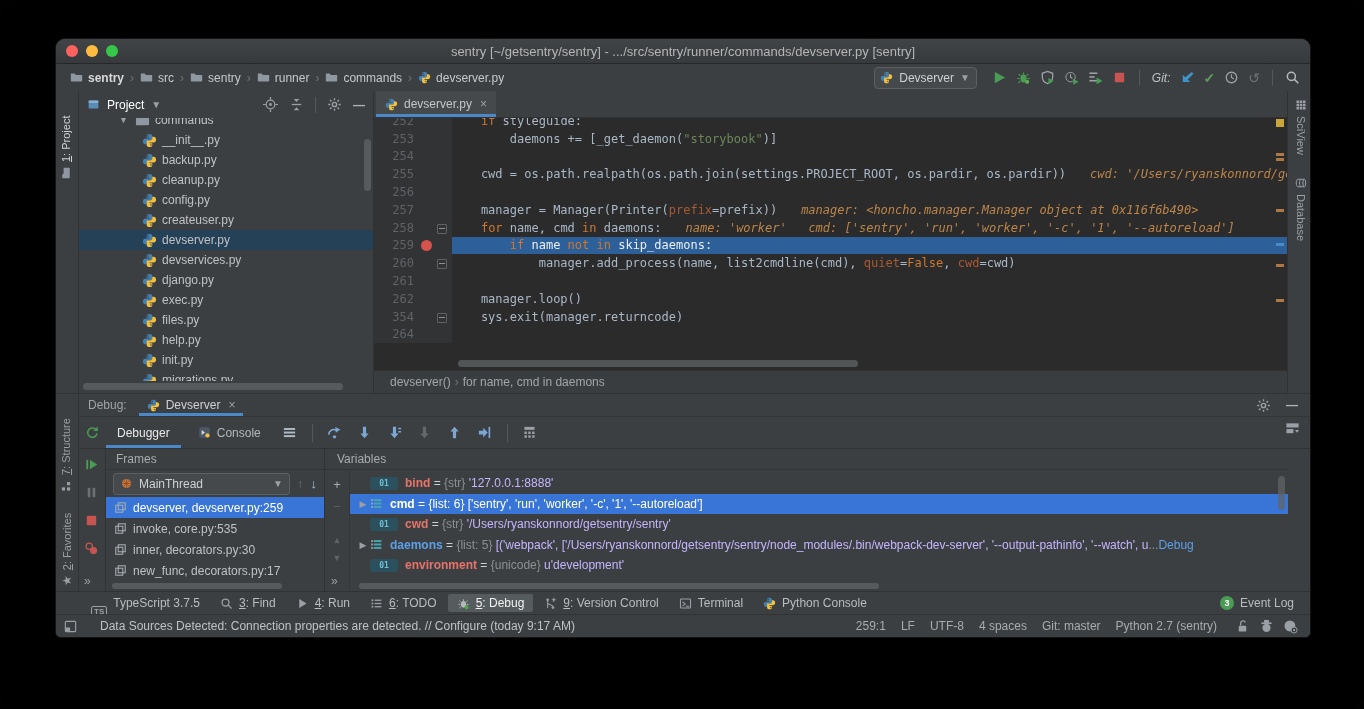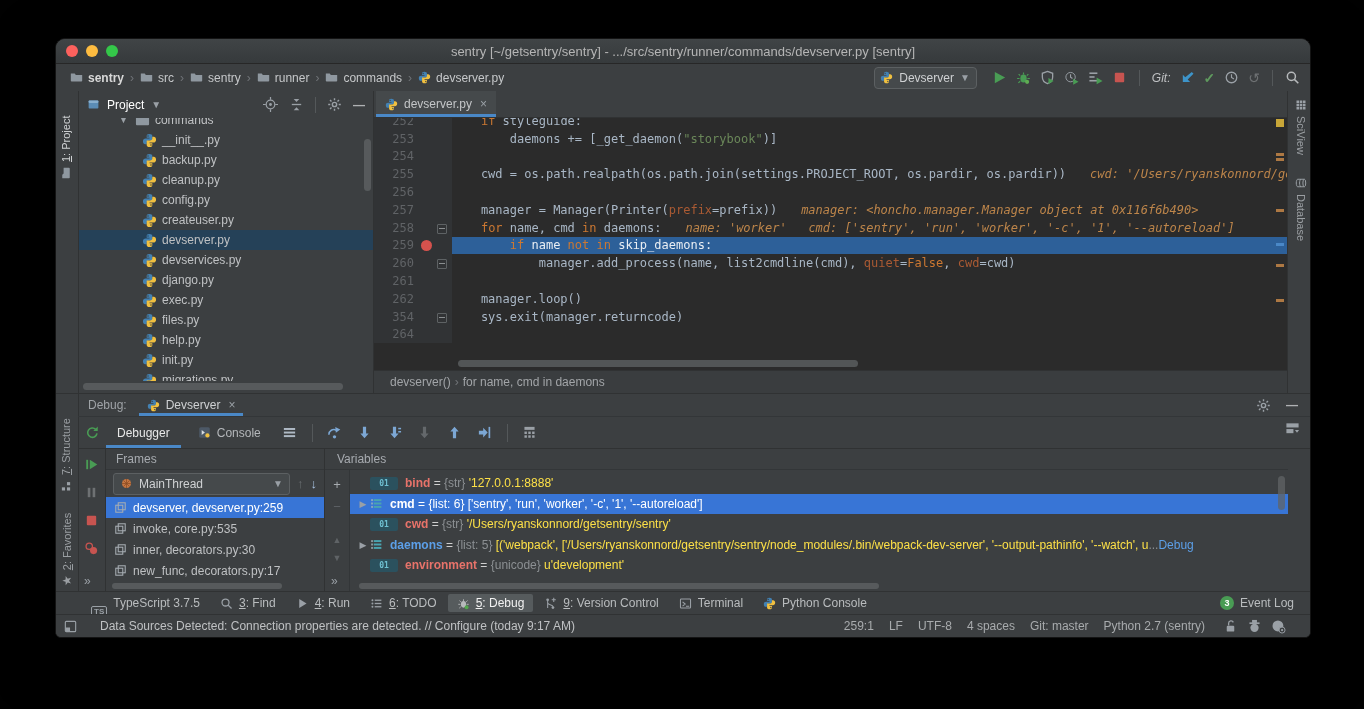--- a/index.html
+++ b/index.html
@@ -135,38 +135,38 @@
   .vexp{width:14px;flex:none;color:#9aa0a6;font-size:9px;text-align:center;}
   .ico01{width:28px;height:13px;background:#2b515e;color:#6fc0d2;font-size:8px;font-weight:bold;
          display:flex;align-items:center;justify-content:center;border-radius:2px;flex:none;
          font-family:"DejaVu Sans Mono",monospace;margin-right:7px;}
   .icolist{margin-right:7px;flex:none;}
   .vname{color:#e8736a;font-weight:bold;}
   .vname.blue{color:#5c9fe8;}
   .vrow.sel .vname{color:#ffffff;}
   .veq{color:#d0d0d0;white-space:pre;}
   .vtype{color:#8c9093;white-space:pre;}
-  .vval{color:#fde047;}
+  .vval{color:#c4b5fd;}
   .vrow.sel .vval,.vrow.sel .vtype,.vrow.sel .veq{color:#ffffff;}
   .vell{color:#8c9093;}
   .vlink{color:#5c9fe8;}
   
   .buttonbar{position:absolute;left:0;right:0;top:552px;height:22px;border-top:1px solid #303233;
              display:flex;align-items:center;padding-left:26px;gap:2px;background:#3c3f41;}
   .bbtn{display:flex;align-items:center;gap:6px;padding:2px 9px;border-radius:2px;color:#b9bcbe;}
   .bbtn u{text-decoration:underline;}
   .bbtn.active{background:#565b5d;color:#f2f2f2;}
   .bbtn .icon svg{width:13px;height:13px;}
   .ico-ts{border:1px solid #9aa0a6;color:#9aa0a6;font-size:8px;font-weight:bold;padding:0 2px;border-radius:2px;margin-top:16px;}
   .eventlog{margin-left:auto;margin-right:16px;display:flex;align-items:center;gap:6px;color:#b9bcbe;}
   .badge{width:14px;height:14px;border-radius:50%;background:#499c54;color:#fff;font-size:9px;
          font-weight:bold;display:flex;align-items:center;justify-content:center;}
   
   .statusbar{position:absolute;left:0;right:0;top:575px;height:22px;border-top:1px solid #303233;
-             display:flex;align-items:center;padding:0 24px 0 7px;gap:8px;color:#b2b5b7;background:#3c3f41;}
+             display:flex;align-items:center;padding:0 12px 0 7px;gap:8px;color:#b2b5b7;background:#3c3f41;}
   .sb-msg{margin-left:14px;flex:1;color:#bfc1c3;}
   .sb-items{display:flex;align-items:center;gap:15px;color:#a8abad;}
   .sb-icons{display:flex;align-items:center;gap:9px;margin-left:10px;}
 </style>
 </head>
 <body>
 
 <div class="window">
 
   <div class="titlebar">

